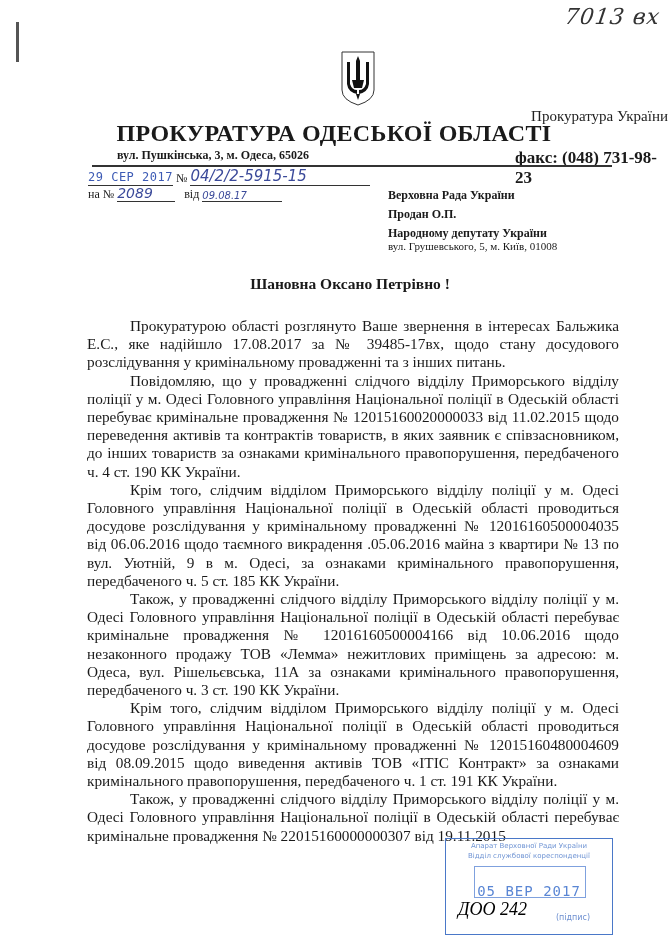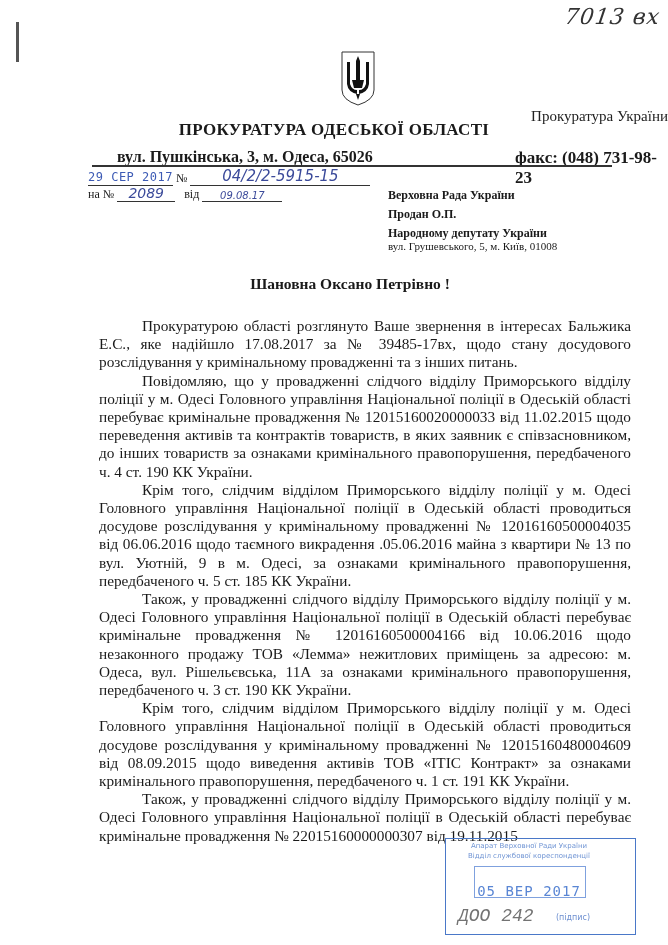--- a/index.html
+++ b/index.html
@@ -3,40 +3,40 @@
 <meta charset="utf-8">
 <style>
   html, body { margin: 0; padding: 0; background: #ffffff; }
   body { width: 668px; height: 945px; position: relative; overflow: hidden; font-family: "Liberation Serif", "DejaVu Serif", serif; color: #1a1a1a; }
   .abs { position: absolute; }
   .hand { font-family: "DejaVu Sans", sans-serif; font-style: italic; color: #3b4a9a; }
   .handwritten-top { left: 565px; top: 4px; font-size: 22px; color: #333; font-style: italic; font-family: "DejaVu Serif", serif; letter-spacing: 1px; transform: skewX(-8deg); }
   .margin-mark { left: 16px; top: 22px; width: 3px; height: 40px; background: #555; }
   .emblem { left: 340px; top: 50px; width: 36px; height: 56px; }
   .org-parent { left: 0; width: 668px; top: 108px; text-align: right; font-size: 15px; color: #222; }
-  .org-title { left: 0; width: 668px; top: 120px; text-align: center; font-size: 17px; font-weight: bold; letter-spacing: 0.3px; }
-  .addr-left { left: 117px; top: 148px; font-size: 16px; font-weight: bold; }
+  .org-title { left: 0; width: 668px; top: 120px; text-align: center; font-size: 24px; font-weight: bold; letter-spacing: 0.3px; }
+  .addr-left { left: 117px; top: 148px; font-size: 12px; font-weight: bold; }
   .addr-right { left: 515px; top: 148px; font-size: 17px; font-weight: bold; }
   .header-rule { left: 92px; top: 165px; width: 520px; height: 2px; background: #333; }
   .reg-row1 { left: 88px; top: 167px; font-size: 12px; }
   .reg-row2 { left: 88px; top: 185px; font-size: 12px; }
   .stamp-date { color: #3d5bb5; font-family: "DejaVu Sans Mono", monospace; font-size: 12px; letter-spacing: 0.5px; font-style: normal; }
-  .field-line { display: inline-block; border-bottom: 1px solid #333; vertical-align: bottom; text-align: center; }
+  .field-line { display: inline-block; border-bottom: 1px solid #333; vertical-align: bottom; }
   .lbl { font-size: 12px; }
   .recipient { left: 388px; top: 186px; font-size: 12px; font-weight: bold; line-height: 19px; }
   .recipient-addr { left: 388px; top: 240px; font-size: 11px; }
   .salutation { left: 16px; width: 668px; top: 275px; text-align: center; font-size: 15.5px; font-weight: bold; }
-  .body-text { left: 87px; top: 317px; width: 532px; font-size: 15.3px; line-height: 18.2px; text-align: justify; margin-left: 12px; }
+  .body-text { left: 87px; top: 317px; width: 532px; font-size: 15.3px; line-height: 18.2px; text-align: justify; }
   .body-text p { margin: 0; text-indent: 43px; }
   .body-text p.first { margin-top: 0; }
-  .reg-stamp { left: 445px; top: 838px; width: 166px; height: 95px; border: 1.5px solid #4a78c8; color: #4a78c8; font-family: "DejaVu Sans", sans-serif; padding-left: 23px; }
+  .reg-stamp { left: 445px; top: 838px; width: 166px; height: 95px; border: 1.5px solid #4a78c8; color: #4a78c8; font-family: "DejaVu Sans", sans-serif; }
   .reg-stamp .st-line { position: absolute; left: 6px; width: 154px; font-size: 7px; text-align: center; opacity: 0.8; }
   .reg-stamp .st-date { position: absolute; left: 0; width: 166px; top: 44px; text-align: center; font-size: 14px; font-family: "DejaVu Sans Mono", monospace; color: #5a86d4; letter-spacing: 1px; }
   .reg-stamp .st-inner { position: absolute; left: 28px; top: 27px; width: 110px; height: 30px; border: 1px solid #7fa1de; }
-  .reg-stamp .st-sign { position: absolute; left: 12px; top: 60px; font-size: 18px; font-style: italic; color: #737373; font-family: Liberation Mono, monospace; margin-top: 7px; }
+  .reg-stamp .st-sign { position: absolute; left: 12px; top: 60px; font-size: 18px; font-style: italic; color: #000000; font-family: Liberation Serif, serif; }
   .reg-stamp .st-caption { position: absolute; left: 110px; top: 74px; font-size: 8px; color: #6d8fd0; }
 </style>
 </head>
 <body>
 
 <div class="abs margin-mark"></div>
 <div class="abs handwritten-top">7013 вх</div>
 
 <svg class="abs emblem" viewBox="0 0 36 56">
   <path d="M2 2 H34 V40 Q34 50 18 55 Q2 50 2 40 Z" fill="#fff" stroke="#333" stroke-width="1"></path>

